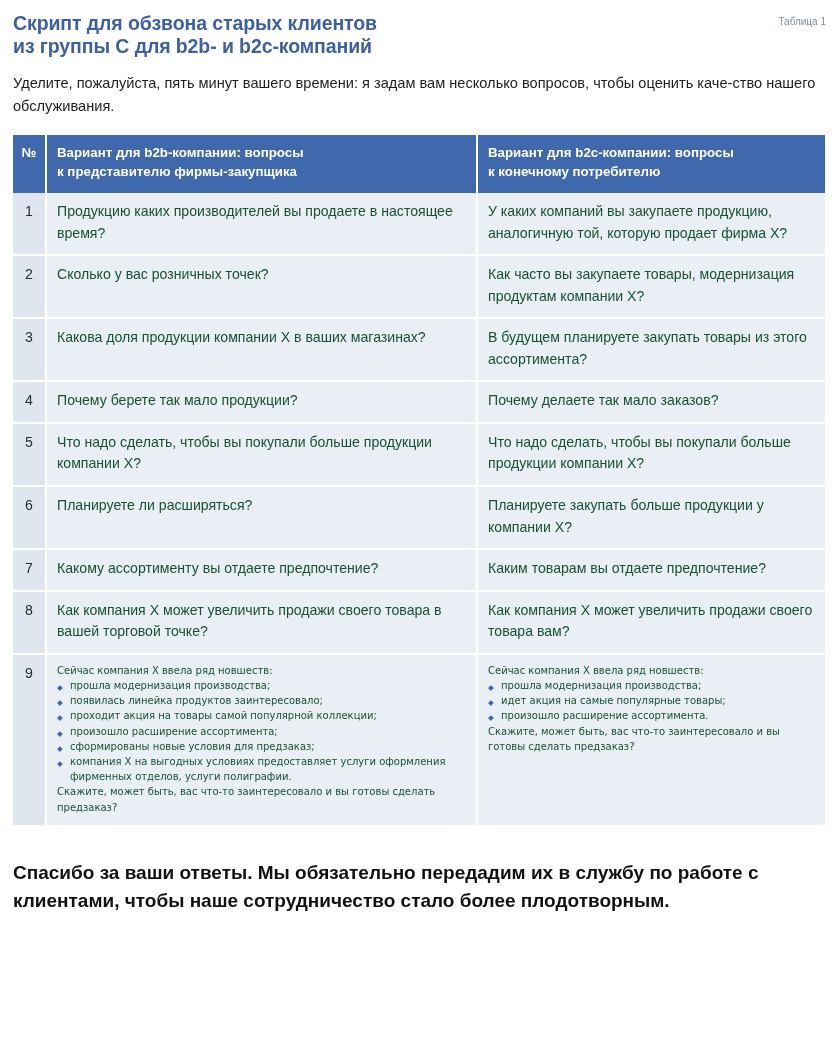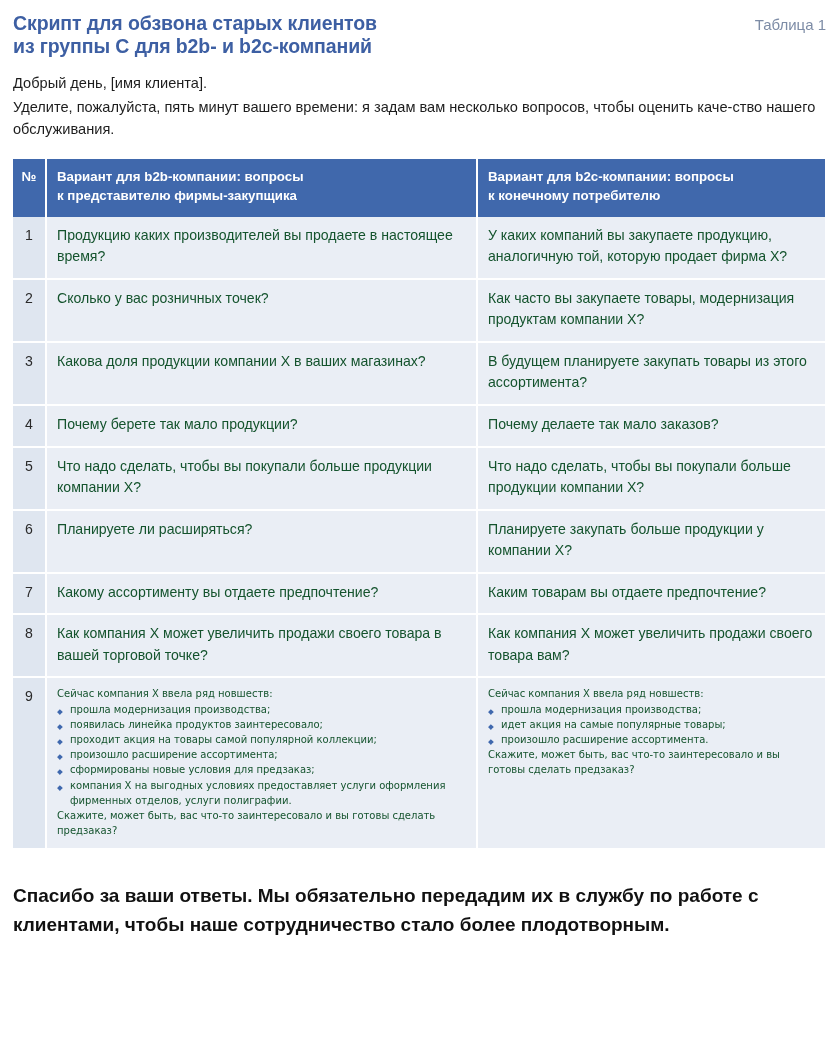--- a/index.html
+++ b/index.html
@@ -33,21 +33,21 @@
   .doc-title {
     font-size: 19.5px;
     font-weight: bold;
     line-height: 1.18;
     color: #3d5fa3;
     letter-spacing: -0.1px;
     max-width: 640px;
     white-space: pre-line;
   }
   .table-no {
-    font-size: 15px;
+    font-size: 10px;
     color: #7d8ca6;
     padding-top: 4px;
     white-space: nowrap;
   }
 
   
   .intro {
     margin-top: 14px;
     font-size: 14.6px;
     line-height: 1.55;
@@ -165,21 +165,20 @@
 
 <div class="page">
 
   <div class="head-row">
     <div class="doc-title">Скрипт для обзвона старых клиентов
 из группы С для b2b- и b2c-компаний</div>
     <div class="table-no">Таблица 1</div>
   </div>
 
   <div class="intro">
-    <p>Добрый день, [имя клиента].</p>
     <p>Уделите, пожалуйста, пять минут вашего времени: я задам вам несколько вопросов, чтобы оценить каче-ство нашего обслуживания.</p>
   </div>
 
   <table class="tbl">
     <colgroup>
       <col class="c-num">
       <col class="c-b2b">
       <col class="c-b2c">
     </colgroup>
     <thead>

